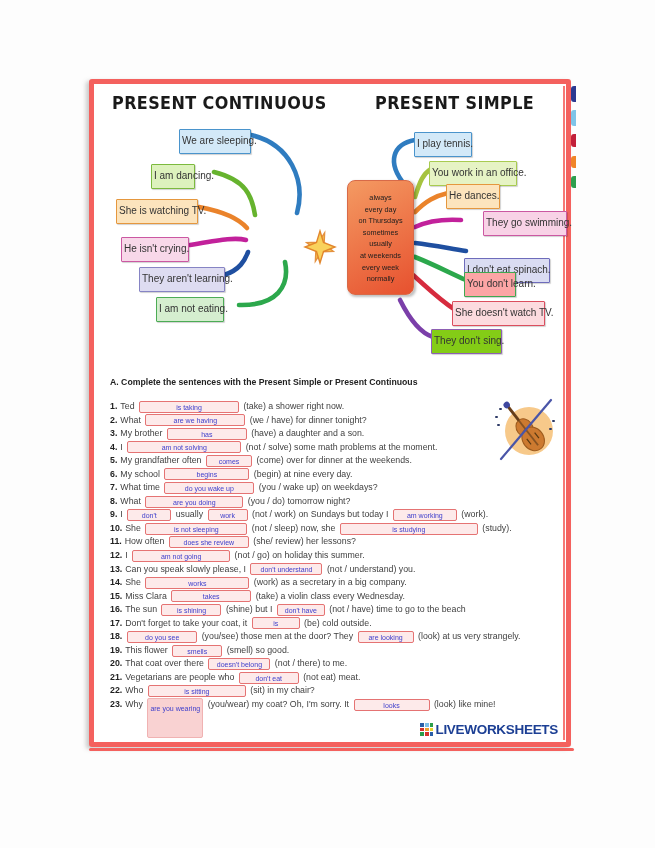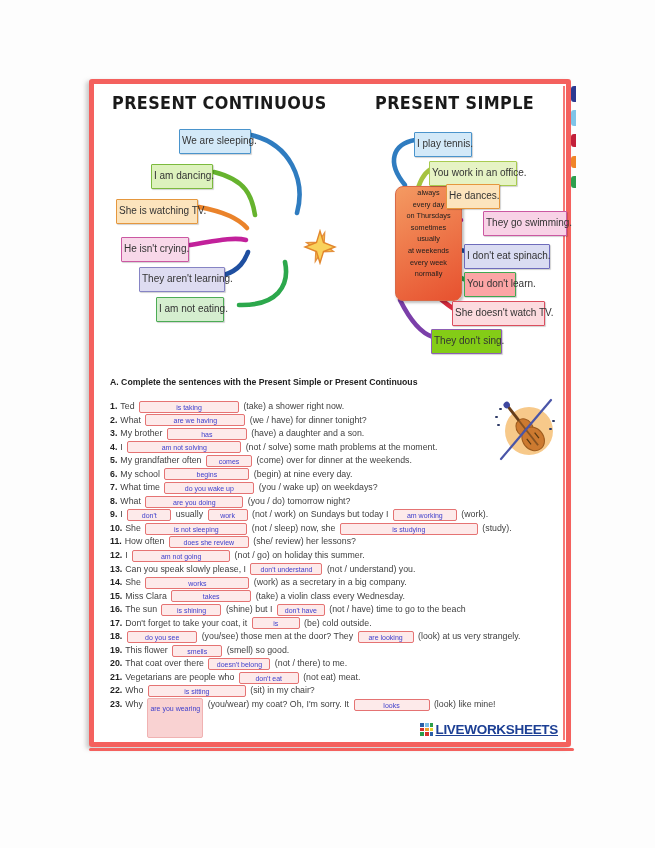--- a/index.html
+++ b/index.html
@@ -41,24 +41,23 @@
   .kwbox{
     position:absolute;box-sizing:border-box;text-align:center;color:#1d1d1d;
     font-size:7.3px;box-shadow:1.5px 1.5px 2.5px rgba(0,0,0,.25);
   }
   #kw-continuous{
     left:151px;top:129px;width:76px;height:48px;padding-top:4px;
     line-height:10px;border-radius:5px;border:1px solid #dfa32b;
     background:linear-gradient(180deg,#fcd95e,#eeae2b);
   }
   #kw-simple{
-    left:253px;top:102px;width:67px;height:115px;
+    left:253px;top:96px;width:67px;height:115px;padding-top:11px;
     line-height:11.6px;border-radius:8px;border:1px solid #d86a48;
     background:linear-gradient(150deg,#f49a62,#e7512f);
-    margin-left:48px;
   }
   .star{position:absolute;left:209px;top:145px;}
   .violin{position:absolute;left:395px;top:303px;}
   
   .instruction{
     position:absolute;left:16px;top:293px;font-size:8.7px;font-weight:700;color:#222;
     white-space:nowrap;
   }
   .items{position:absolute;left:16px;top:316px;width:458px;}
   .row{white-space:nowrap;height:13.55px;line-height:13.55px;font-size:8.8px;color:#3f3f3f;}
@@ -87,21 +86,20 @@
   .brand-icon i:nth-child(3){background:#2b9e4a;}
   .brand-icon i:nth-child(4){background:#d6332c;}
   .brand-icon i:nth-child(5){background:#f0a02c;}
   .brand-icon i:nth-child(6){background:#e8d22c;}
   .brand-icon i:nth-child(7){background:#2b9e4a;}
   .brand-icon i:nth-child(8){background:#d6332c;}
   .brand-icon i:nth-child(9){background:#2b5fa8;}
   .brand-text{
     font-size:13.5px;font-weight:800;color:#1c3f94;letter-spacing:-.3px;
     font-family:"Liberation Sans",sans-serif;
-    text-decoration:underline;
   }
   
   .edge-frag{
     position:absolute;left:571px;width:5px;border-radius:3px 0 0 3px;
   }
 </style>
 </head>
 <body>
 
 <div class="card">
@@ -138,30 +136,30 @@
         <div class="kw-line">at weekends</div>
         <div class="kw-line">every week</div>
         <div class="kw-line">normally</div>
       </div>
 
     <svg class="star" width="34" height="36" viewBox="0 0 34 36">
       <path d="M17,3 L20,14 L31,18 L20,22 L17,33 L14,22 L3,18 L14,14 Z" fill="#f7c33a" stroke="#e2862c" stroke-width="1.4" transform="rotate(18 17 18)" opacity="0.9"></path>
       <path d="M17,2 L20.5,13.5 L32,18 L20.5,22.5 L17,34 L13.5,22.5 L2,18 L13.5,13.5 Z" fill="#f9d25c" stroke="#e2862c" stroke-width="1.4"></path>
     </svg>
   <div class="bubble" style="left: 85px; top: 45px; width: 72px; background: rgb(211, 233, 248); border-color: rgb(74, 148, 204);">We are sleeping.</div>
-      <div class="bubble" style="left: 57px; top: 80px; width: 62px; background: rgb(221, 242, 189); border-color: rgb(124, 186, 62);">I am dancing.</div>
+      <div class="bubble" style="left: 57px; top: 80px; width: 44px; background: rgb(221, 242, 189); border-color: rgb(124, 186, 62);">I am dancing.</div>
       <div class="bubble" style="left: 22px; top: 115px; width: 82px; background: rgb(252, 228, 189); border-color: rgb(229, 151, 62);">She is watching TV.</div>
       <div class="bubble" style="left: 27px; top: 153px; width: 68px; background: rgb(248, 216, 233); border-color: rgb(203, 88, 162);">He isn't crying.</div>
       <div class="bubble" style="left: 45px; top: 183px; width: 86px; background: rgb(222, 220, 241); border-color: rgb(134, 132, 196);">They aren't learning.</div>
       <div class="bubble" style="left: 62px; top: 213px; width: 68px; background: rgb(213, 238, 207); border-color: rgb(76, 172, 85);">I am not eating.</div>
       <div class="bubble" style="left: 320px; top: 48px; width: 58px; background: rgb(211, 233, 248); border-color: rgb(74, 148, 204);">I play tennis.</div>
       <div class="bubble" style="left: 335px; top: 77px; width: 88px; background: rgb(230, 243, 196); border-color: rgb(168, 203, 80);">You work in an office.</div>
       <div class="bubble" style="left: 352px; top: 100px; width: 54px; background: rgb(252, 228, 189); border-color: rgb(229, 151, 62);">He dances.</div>
       <div class="bubble" style="left: 365px; top: 127px; width: 84px; background: rgb(248, 210, 230); border-color: rgb(203, 88, 162); margin-left: 24px;">They go swimming.</div>
-      <div class="bubble" style="left: 370px; top: 160px; width: 86px; background: rgb(218, 220, 242); border-color: rgb(110, 108, 187);">I don't eat spinach.</div>
+      <div class="bubble" style="left: 370px; top: 174px; width: 86px; background: rgb(218, 220, 242); border-color: rgb(110, 108, 187);">I don't eat spinach.</div>
       <div class="bubble" style="left: 370px; top: 188px; width: 52px; background: #fca5a5; border-color: rgb(63, 168, 81);">You don't learn.</div>
       <div class="bubble" style="left: 358px; top: 217px; width: 93px; background: rgb(252, 219, 223); border-color: rgb(219, 78, 94);">She doesn't watch TV.</div>
       <div class="bubble" style="left: 337px; top: 245px; width: 71px; background: #84cc16; border-color: rgb(141, 95, 179);">They don't sing.</div>
     </div>
 
   <svg class="violin" width="70" height="80" viewBox="0 0 70 80">
     <circle cx="40" cy="44" r="24" fill="#f7c98a"></circle>
     <g transform="rotate(-38 38 44)">
       <rect x="36.6" y="12" width="3" height="28" rx="1.5" fill="#7a4a20"></rect>
       <circle cx="38" cy="11" r="3.2" fill="#3f48a0"></circle>

